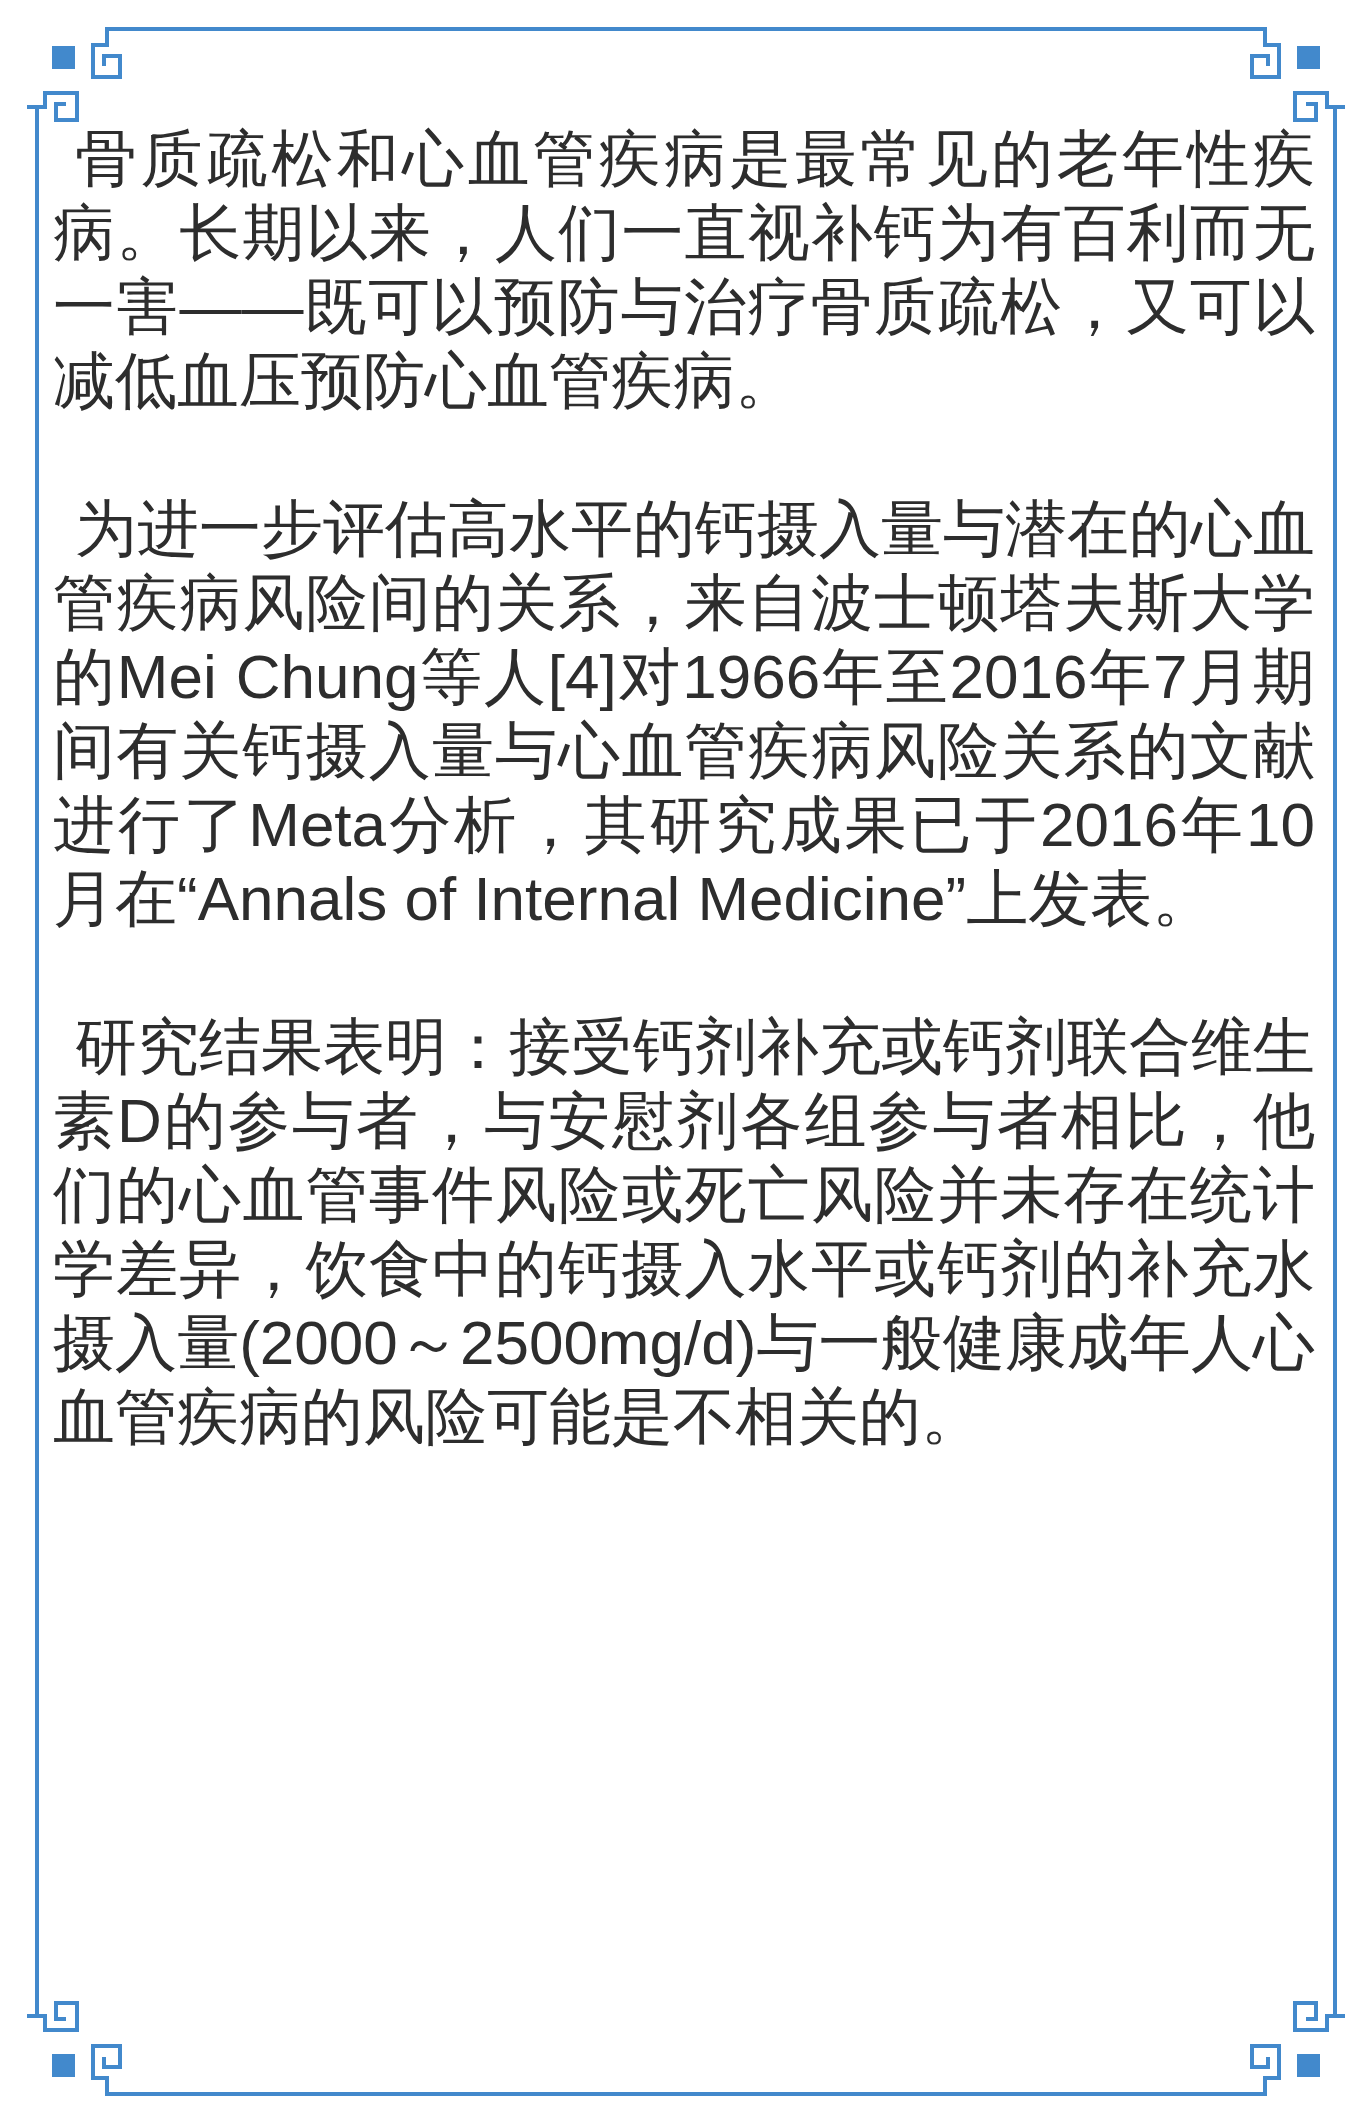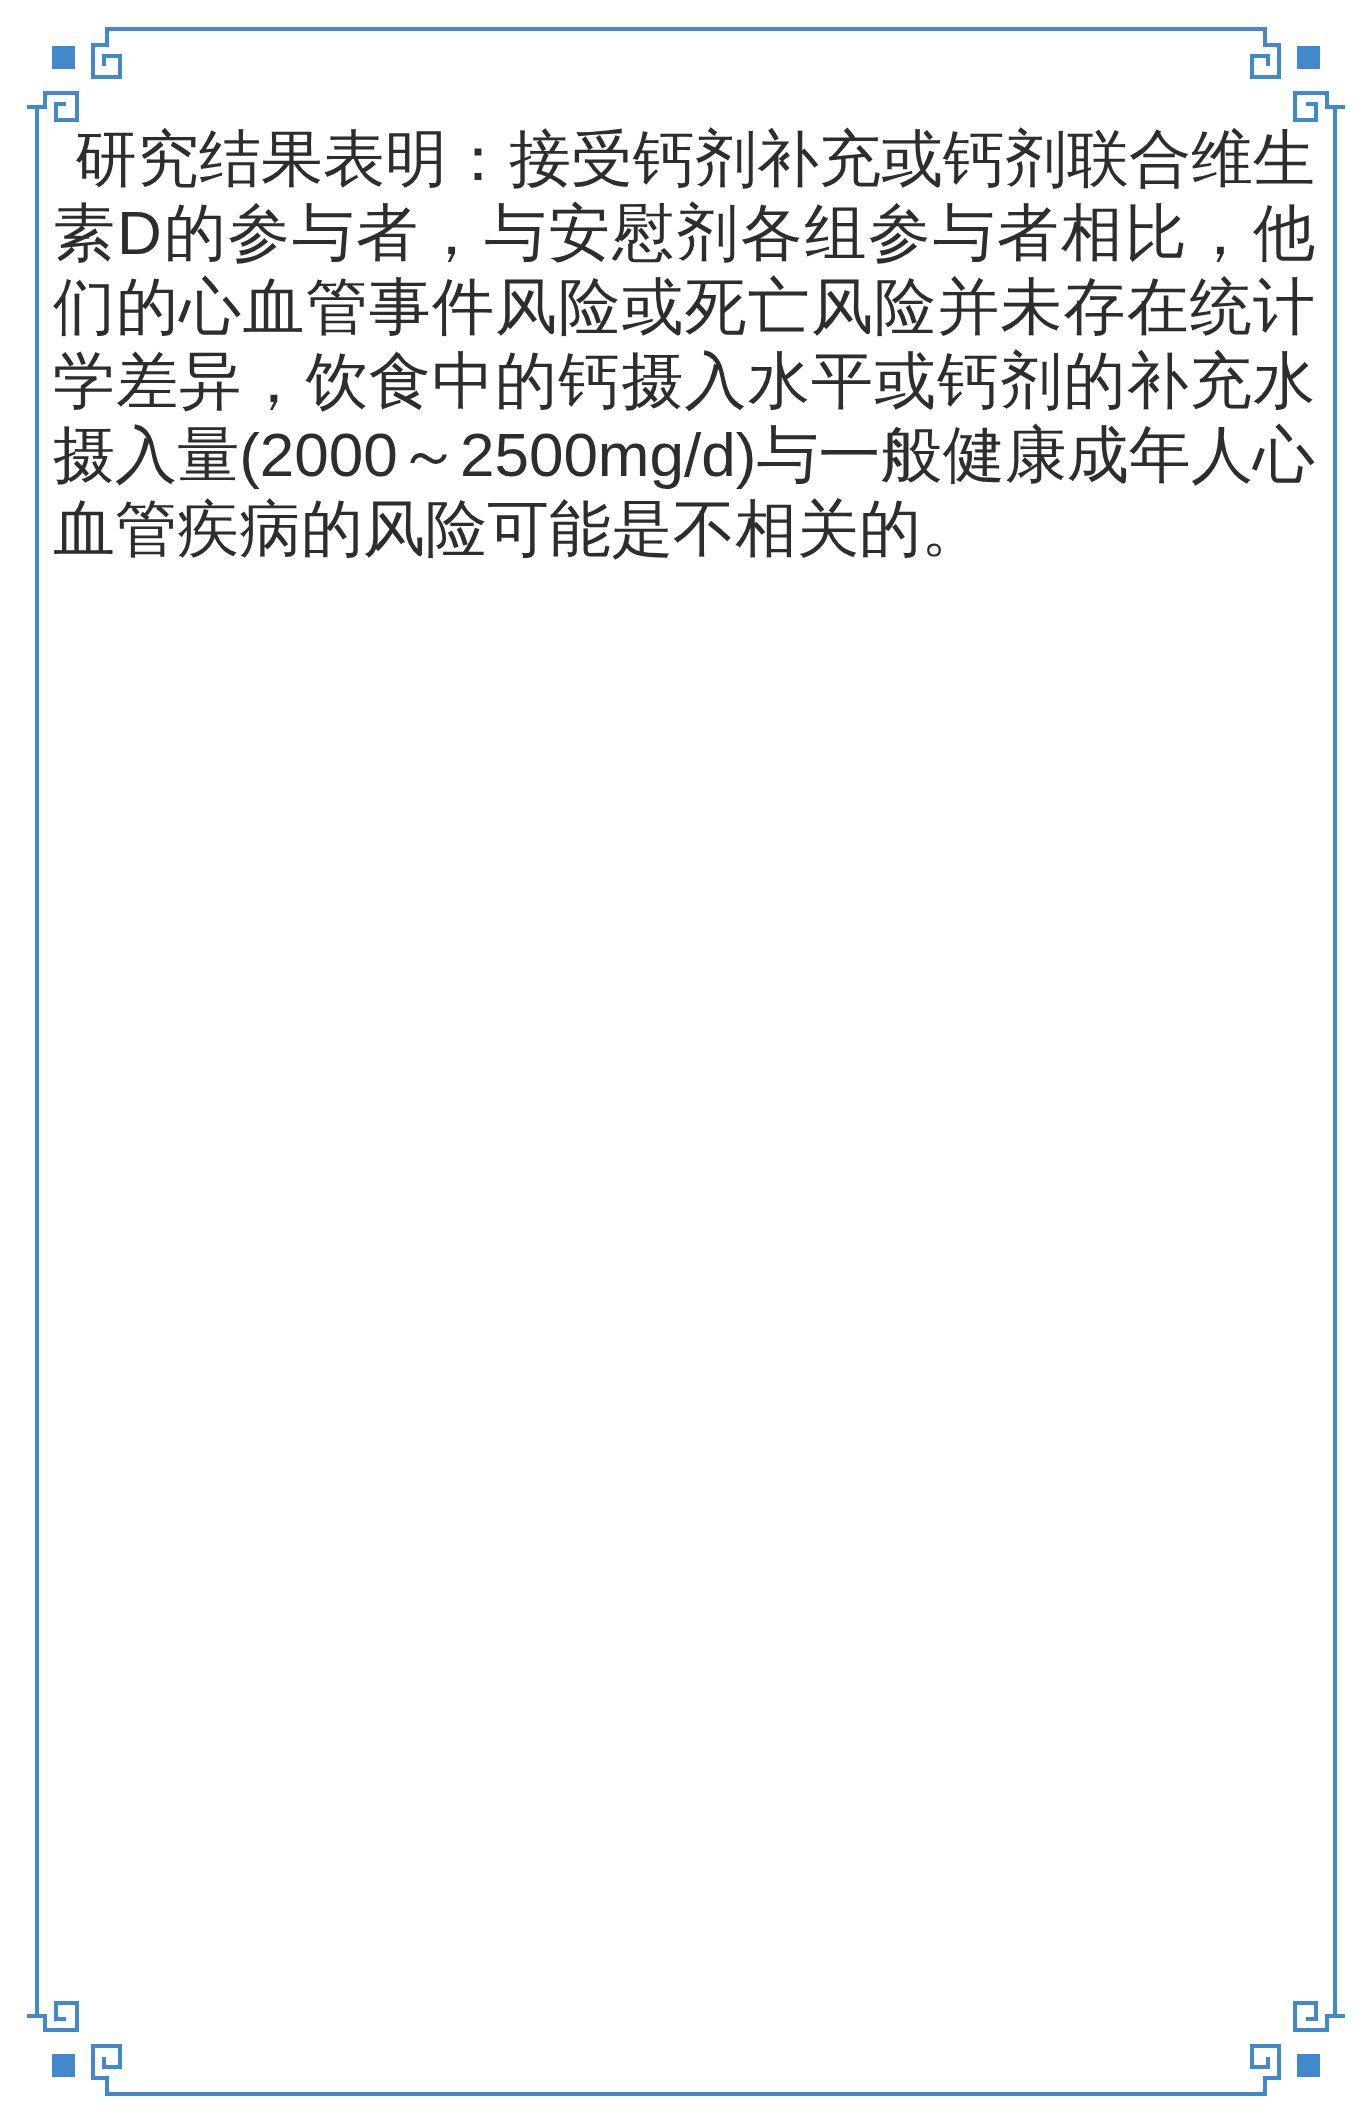--- a/index.html
+++ b/index.html
@@ -52,16 +52,18 @@
         <path d="M 107 27 V 45 H 93 V 77 H 120 V 56 H 104 V 66"></path>
         <path d="M 27 107 H 45 V 93 H 77 V 120 H 56 V 104 H 66"></path>
       </g>
     </g>
     <use href="#corner-tl" transform="translate(1372,0) scale(-1,1)"></use>
     <use href="#corner-tl" transform="translate(0,2123) scale(1,-1)"></use>
     <use href="#corner-tl" transform="translate(1372,2123) scale(-1,-1)"></use>
   </svg>
 
   <div class="content">
+    <p class="indent">骨质疏松和心血管疾病是最常见的老年性疾病。长期以来，人们一直视补钙为有百利而无一害——既可以预防与治疗骨质疏松，又可以减低血压预防心血管疾病。</p>
+    <p class="indent">为进一步评估高水平的钙摄入量与潜在的心血管疾病风险间的关系，来自波士顿塔夫斯大学的Mei Chung等人[4]对1966年至2016年7月期间有关钙摄入量与心血管疾病风险关系的文献进行了Meta分析，其研究成果已于2016年10月在“Annals of Internal Medicine”上发表。</p>
     <p class="indent">研究结果表明：接受钙剂补充或钙剂联合维生素D的参与者，与安慰剂各组参与者相比，他们的心血管事件风险或死亡风险并未存在统计学差异，饮食中的钙摄入水平或钙剂的补充水摄入量(2000～2500mg/d)与一般健康成年人心血管疾病的风险可能是不相关的。</p>
   </div>
 
 </div>
 
 </body></html>

